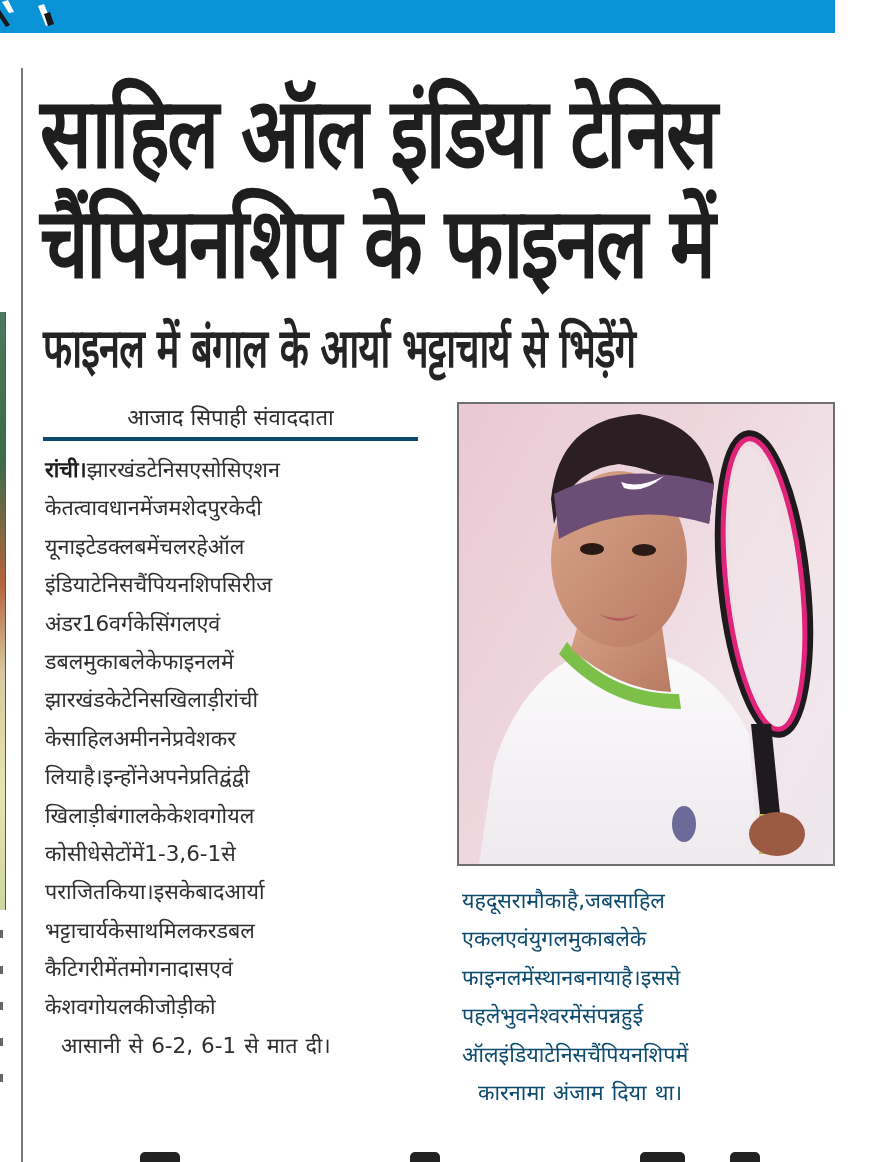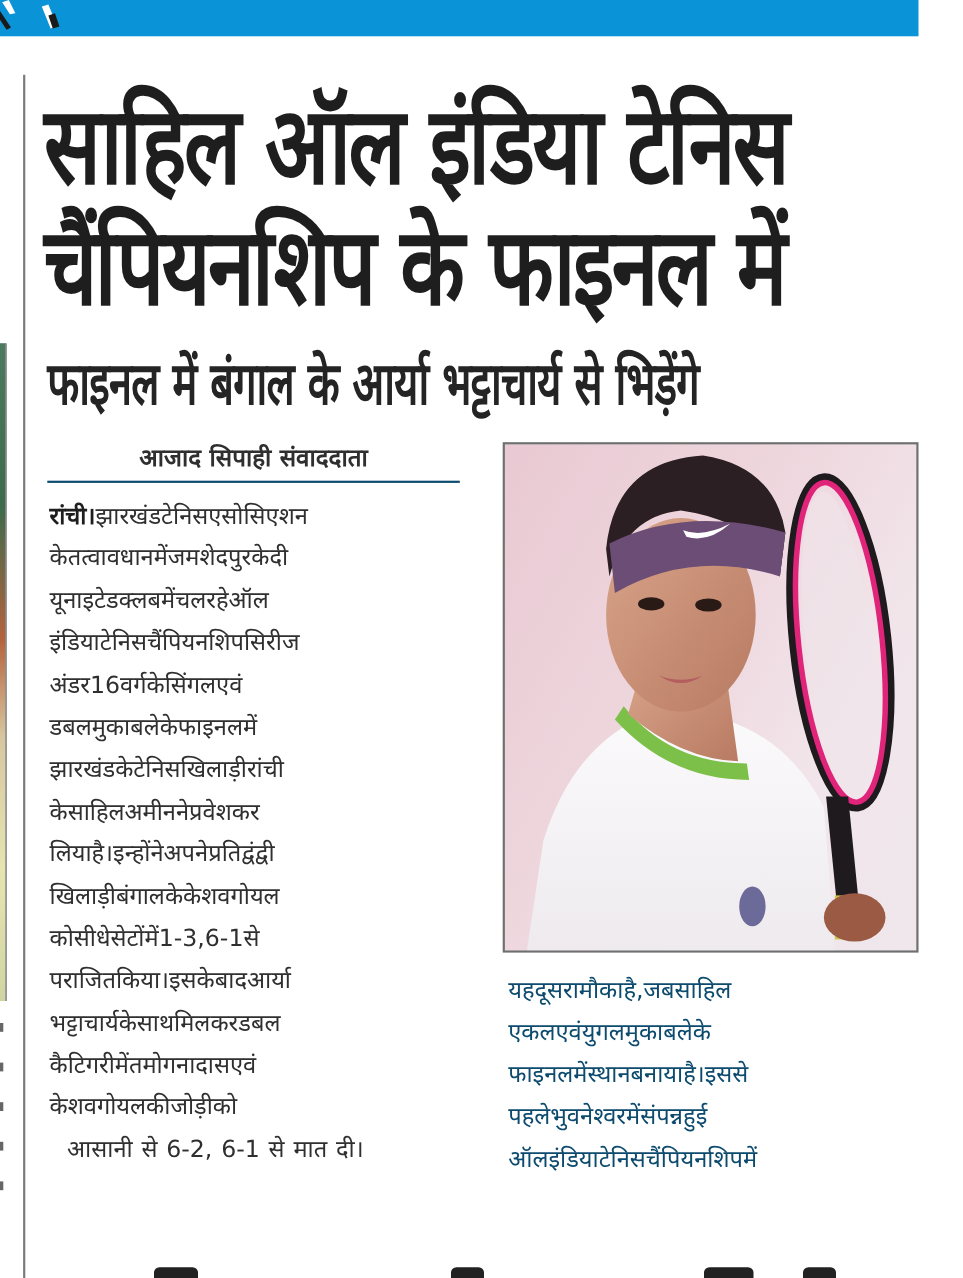--- a/index.html
+++ b/index.html
@@ -77,25 +77,25 @@
     transform: scaleX(0.70);
     transform-origin: left top;
     white-space: nowrap;
   }
   .byline {
     position: absolute;
     left: 43px; top: 402px;
     width: 375px;
     text-align: center;
     font-size: 22px;
-    font-weight: bold;
+    font-weight: normal;
     line-height: 32px;
     color: #2f2f2f;
     padding-bottom: 3px;
-    border-bottom: 2px solid #0c4a6e;
+    border-bottom: 4px solid #0c4a6e;
   }
   .col-left {
     position: absolute;
     left: 45px; top: 451px;
     width: 374px;
     font-size: 21.5px;
     line-height: 38.4px;
     color: #2f2f2f;
   }
   .col-left .line, .col-right .line {
@@ -372,20 +372,26 @@
       <span>संपन्न</span>
       <span>हुई</span>
     </div>
     <div class="line">
       <span>ऑल</span>
       <span>इंडिया</span>
       <span>टेनिस</span>
       <span>चैंपियनशिप</span>
       <span>में</span>
     </div>
+    <div class="line last">
+      <span>कारनामा</span>
+      <span>अंजाम</span>
+      <span>दिया</span>
+      <span>था।</span>
+    </div>
   </div>
 
 <div class="bottom-fragments">
   <span style="left:60px;width:40px;"></span>
   <span style="left:330px;width:30px;"></span>
   <span style="left:560px;width:45px;"></span>
   <span style="left:650px;width:30px;"></span>
 </div>
 
 </body></html>

